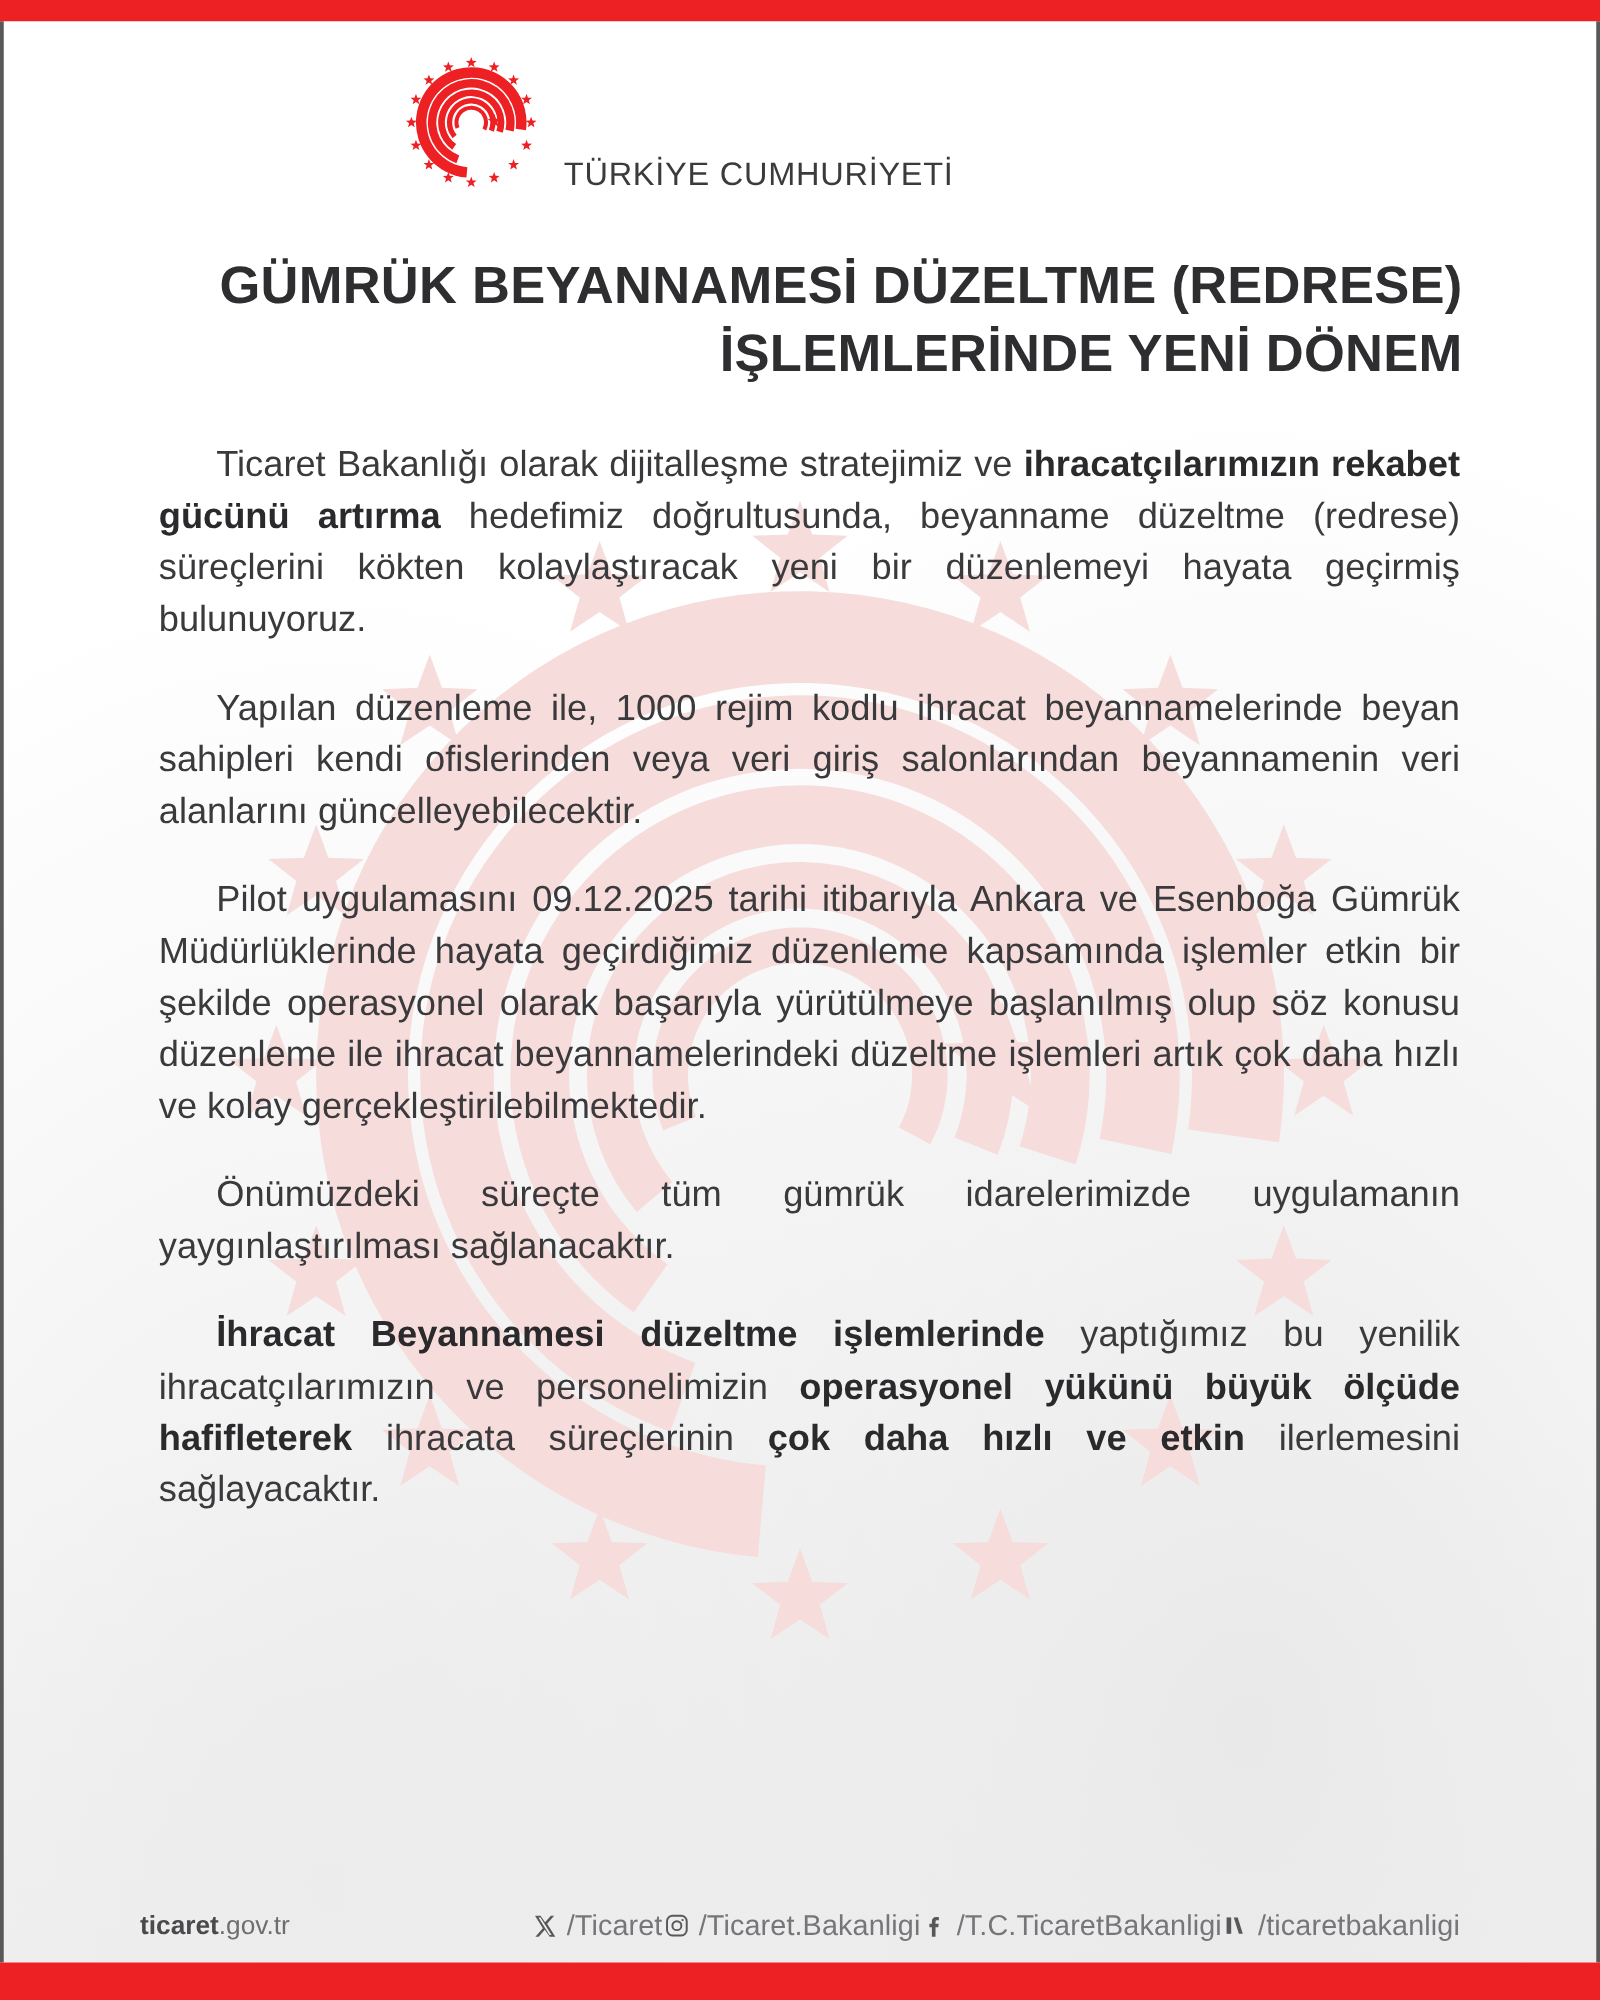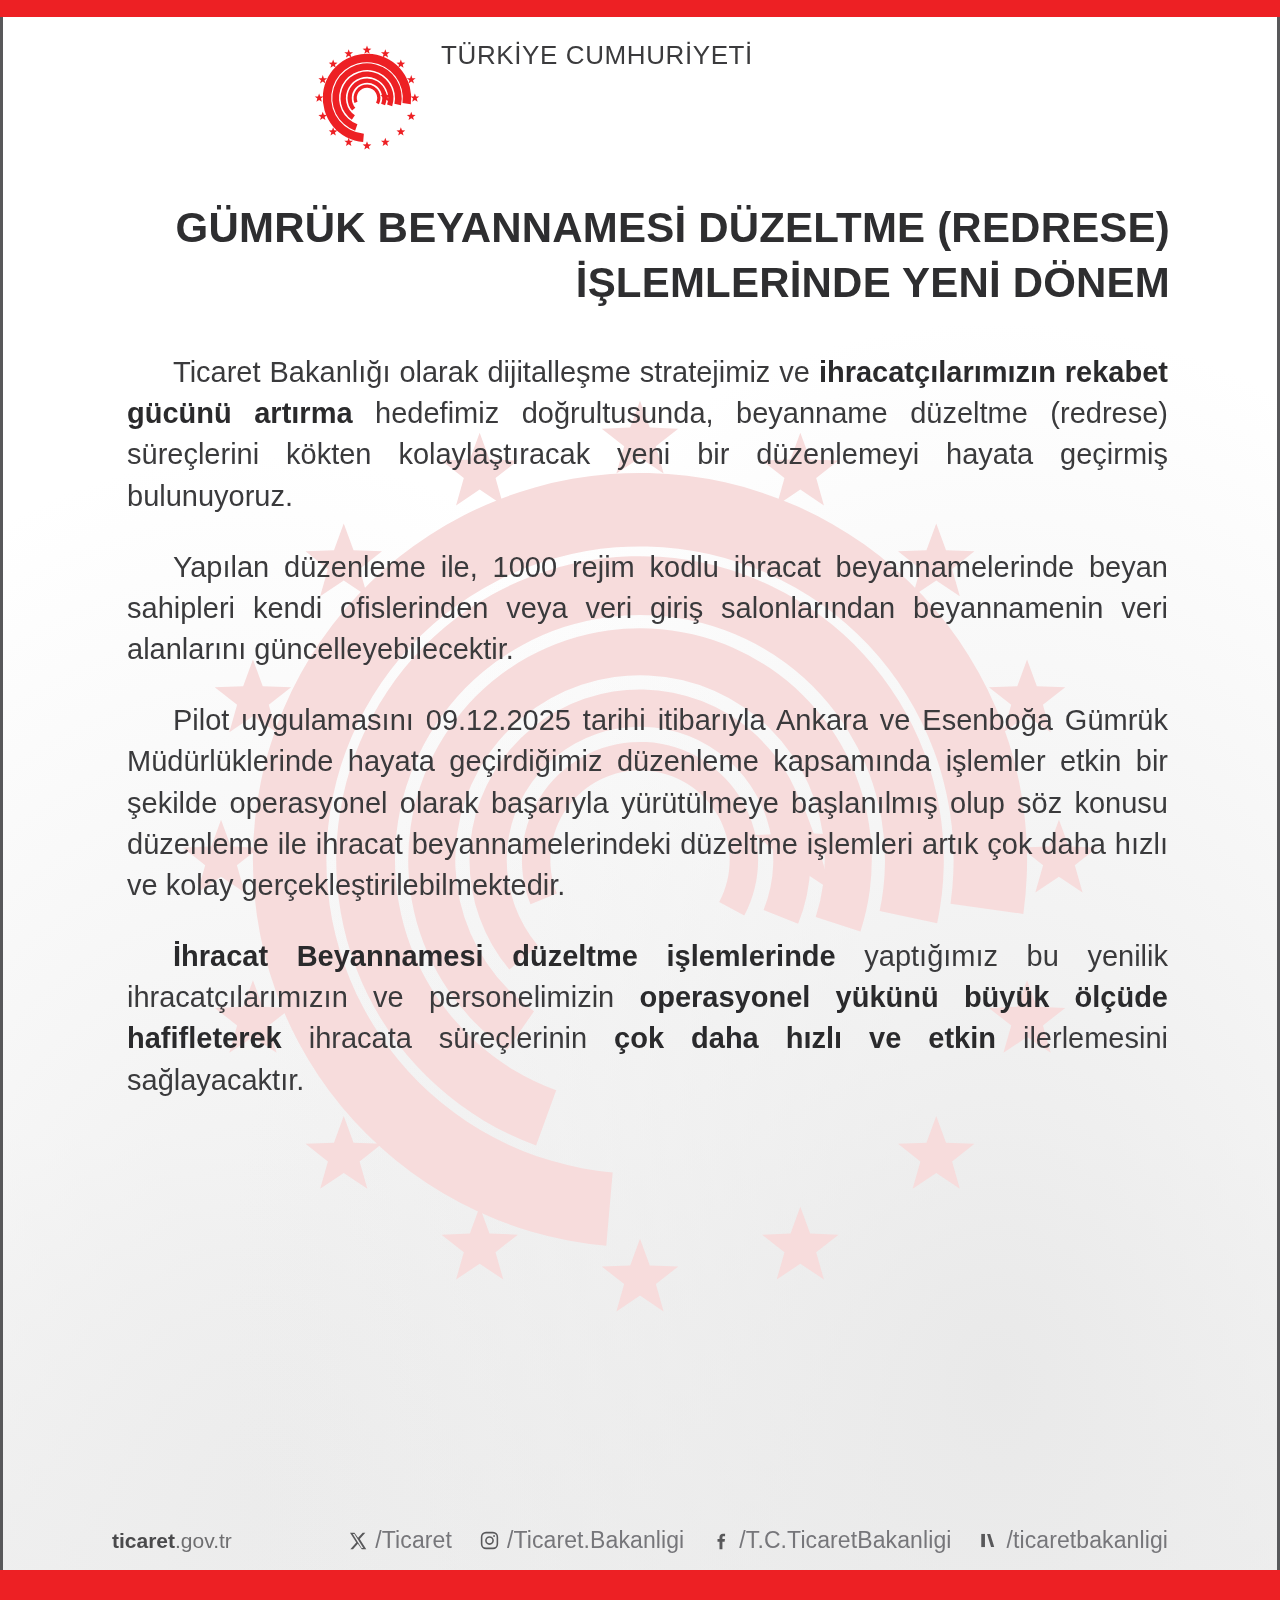--- a/index.html
+++ b/index.html
@@ -73,24 +73,25 @@
     pointer-events: none;
   }
 
   
   .logo-row {
     position: absolute;
     top: 42px;
     left: 0;
     width: 1064px;
     display: flex;
-    align-items: flex-start;
+    align-items: flex-end;
     justify-content: center;
     gap: 18px;
     z-index: 3;
+    padding-left: 10px;
   }
   .logo-mark { width: 112px; height: 112px; display: block; }
   .logo-text {
     display: flex;
     flex-direction: column;
     justify-content: center;
     line-height: 1.06;
   }
   .logo-line1 {
     font-size: 26px;
@@ -154,21 +155,20 @@
     z-index: 3;
   }
   .site {
     font-size: 21px;
     color: #6e6e70;
     white-space: nowrap;
   }
   .site b { font-weight: 700; color: #4a4a4c; }
   .socials {
     display: flex;
-    gap: 26px;
   }
   .social {
     display: flex;
     align-items: center;
     gap: 5px;
     font-size: 23px;
     color: #76767a;
     white-space: nowrap;
   }
   .social .ic {
@@ -251,20 +251,21 @@
       <span class="logo-line1">TÜRKİYE CUMHURİYETİ</span>
     </div>
   </div>
 
   <div class="title">GÜMRÜK BEYANNAMESİ DÜZELTME (REDRESE) İŞLEMLERİNDE YENİ DÖNEM</div>
 
   <div class="content">
     <p class="para"><span>Ticaret Bakanlığı olarak dijitalleşme stratejimiz ve </span><b>ihracatçılarımızın rekabet gücünü artırma</b><span> hedefimiz doğrultusunda, beyanname düzeltme (redrese) süreçlerini kökten kolaylaştıracak yeni bir düzenlemeyi hayata geçirmiş bulunuyoruz.</span></p>
     <p class="para"><span>Yapılan düzenleme ile, 1000 rejim kodlu ihracat beyannamelerinde beyan sahipleri kendi ofislerinden veya veri giriş salonlarından beyannamenin veri alanlarını güncelleyebilecektir.</span></p>
     <p class="para"><span>Pilot uygulamasını 09.12.2025 tarihi itibarıyla Ankara ve Esenboğa Gümrük Müdürlüklerinde hayata geçirdiğimiz düzenleme kapsamında işlemler etkin bir şekilde operasyonel olarak başarıyla yürütülmeye başlanılmış olup söz konusu düzenleme ile ihracat beyannamelerindeki düzeltme işlemleri artık çok daha hızlı ve kolay gerçekleştirilebilmektedir.</span></p>
+    <p class="para"><span>Önümüzdeki süreçte tüm gümrük idarelerimizde uygulamanın yaygınlaştırılması sağlanacaktır.</span></p>
     <p class="para"><b>İhracat Beyannamesi düzeltme işlemlerinde</b><span> yaptığımız bu yenilik ihracatçılarımızın ve personelimizin </span><b>operasyonel yükünü büyük ölçüde hafifleterek</b><span> ihracata süreçlerinin </span><b>çok daha hızlı ve etkin</b><span> ilerlemesini sağlayacaktır.</span></p>
   </div>
 
   <div class="footer">
     <div class="site">
       <b>ticaret</b><span>.gov.tr</span>
     </div>
     <div class="socials">
 
       <div class="social">

